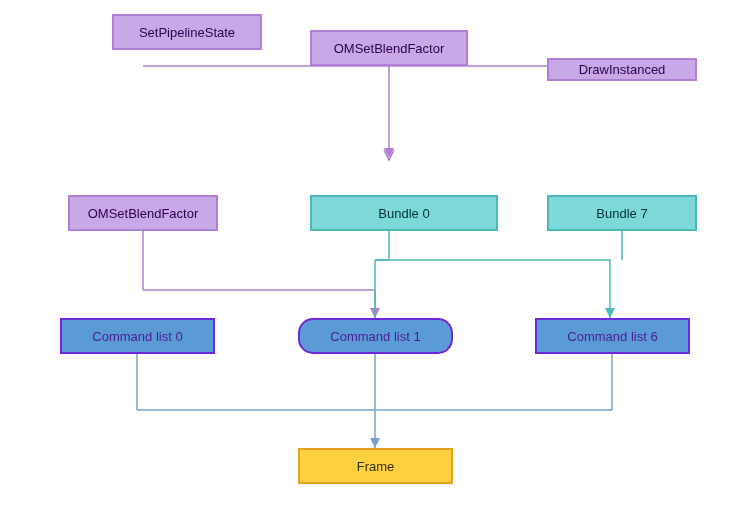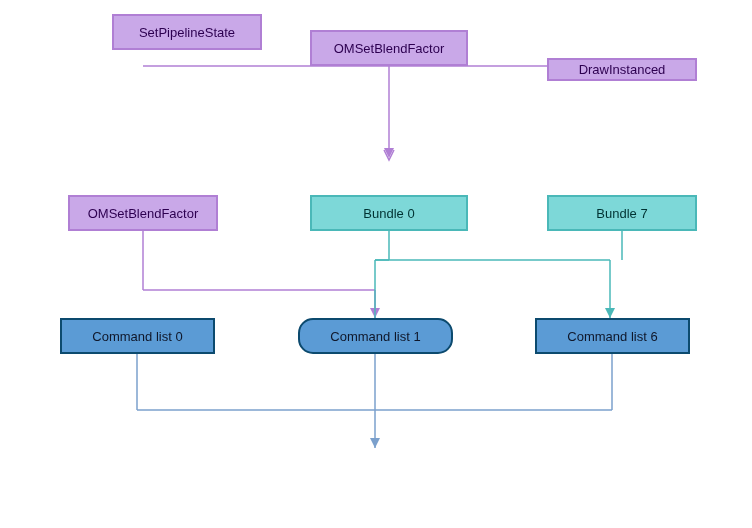--- a/index.html
+++ b/index.html
@@ -30,22 +30,22 @@
       border: 2px solid #b07fd4;
       color: #2d0050;
     }
     .node-teal {
       background: #7dd8d8;
       border: 2px solid #4ab8b8;
       color: #003333;
     }
     .node-blue {
       background: #5b9bd5;
-      border: 2px solid #0c4a6e;
-      color: #0f172a;
+      border: 2px solid #6d28d9;
+      color: #4c1d95;
     }
     .node-yellow {
       background: #ffd040;
       border: 2px solid #e8a020;
       color: #333300;
     }
     svg.arrows {
       position: absolute;
       top: 0;
       left: 0;
@@ -98,23 +98,24 @@
   </svg>
 
   <div class="node node-purple" style="left:68px; top:14px; width:150px; height:36px;margin-left:44px;">SetPipelineState</div>
 
   <div class="node node-purple" style="left:310px; top:30px; width:158px; height:36px;">OMSetBlendFactor</div>
 
   <div class="node node-purple" style="left:547px; top:30px; width:150px; height:23px;margin-top:28px;">DrawInstanced</div>
 
   <div class="node node-purple" style="left:68px; top:195px; width:150px; height:36px;">OMSetBlendFactor</div>
 
-  <div class="node node-teal" style="left:310px; top:195px; width:158px; height:36px;">Bundle 0</div>
+  <div class="node node-teal" style="left:310px; top:195px; width:188px; height:36px;">Bundle 0</div>
 
   <div class="node node-teal" style="left:547px; top:195px; width:150px; height:36px;">Bundle 7</div>
 
   <div class="node node-blue" style="left:60px; top:318px; width:155px; height:36px;">Command list 0</div>
 
   <div class="node node-blue" style="left:298px; top:318px; width:155px; height:36px;border-radius:15px;">Command list 1</div>
 
   <div class="node node-blue" style="left:535px; top:318px; width:155px; height:36px;">Command list 6</div>
 
+  <div class="node node-yellow" style="left:298px; top:448px; width:155px; height:36px;">Frame</div>
 </div>
 
 </body></html>

